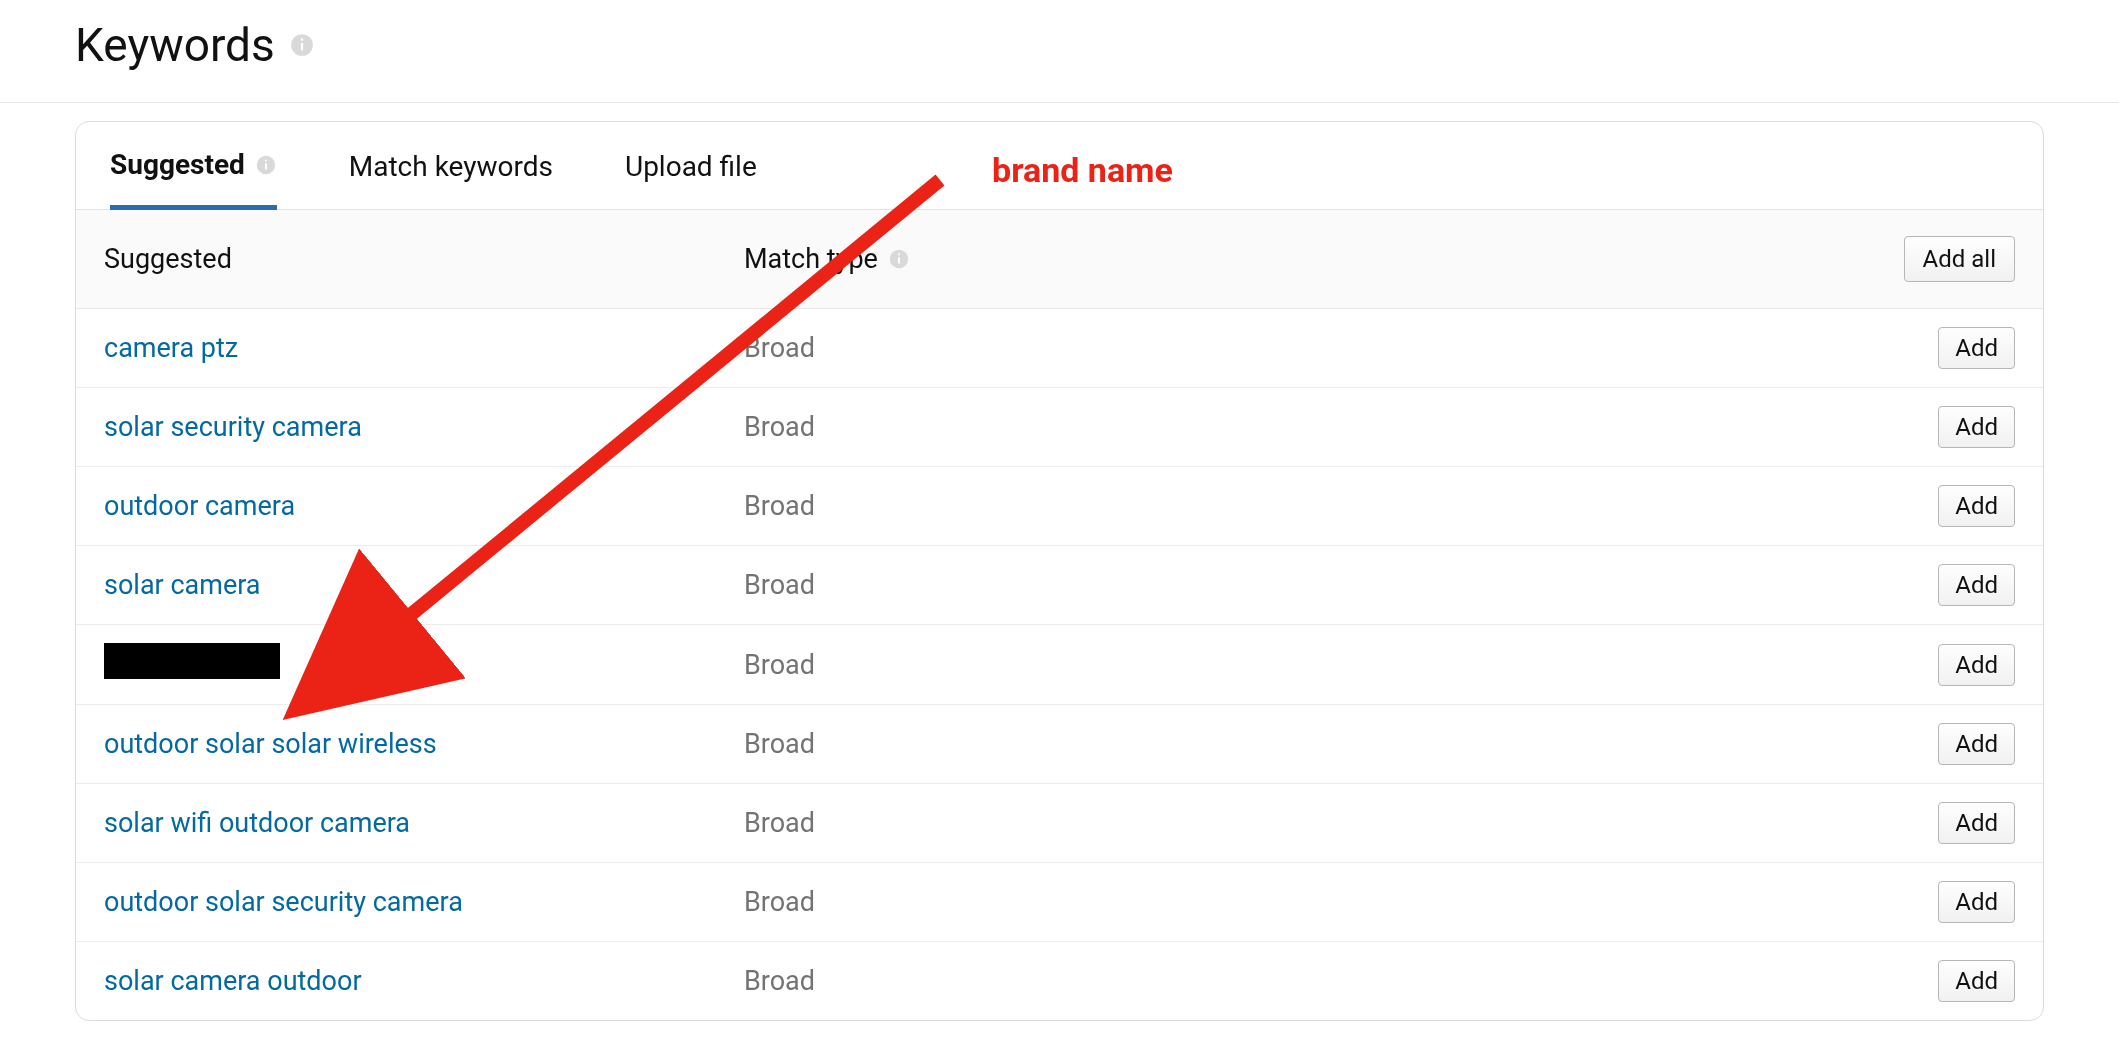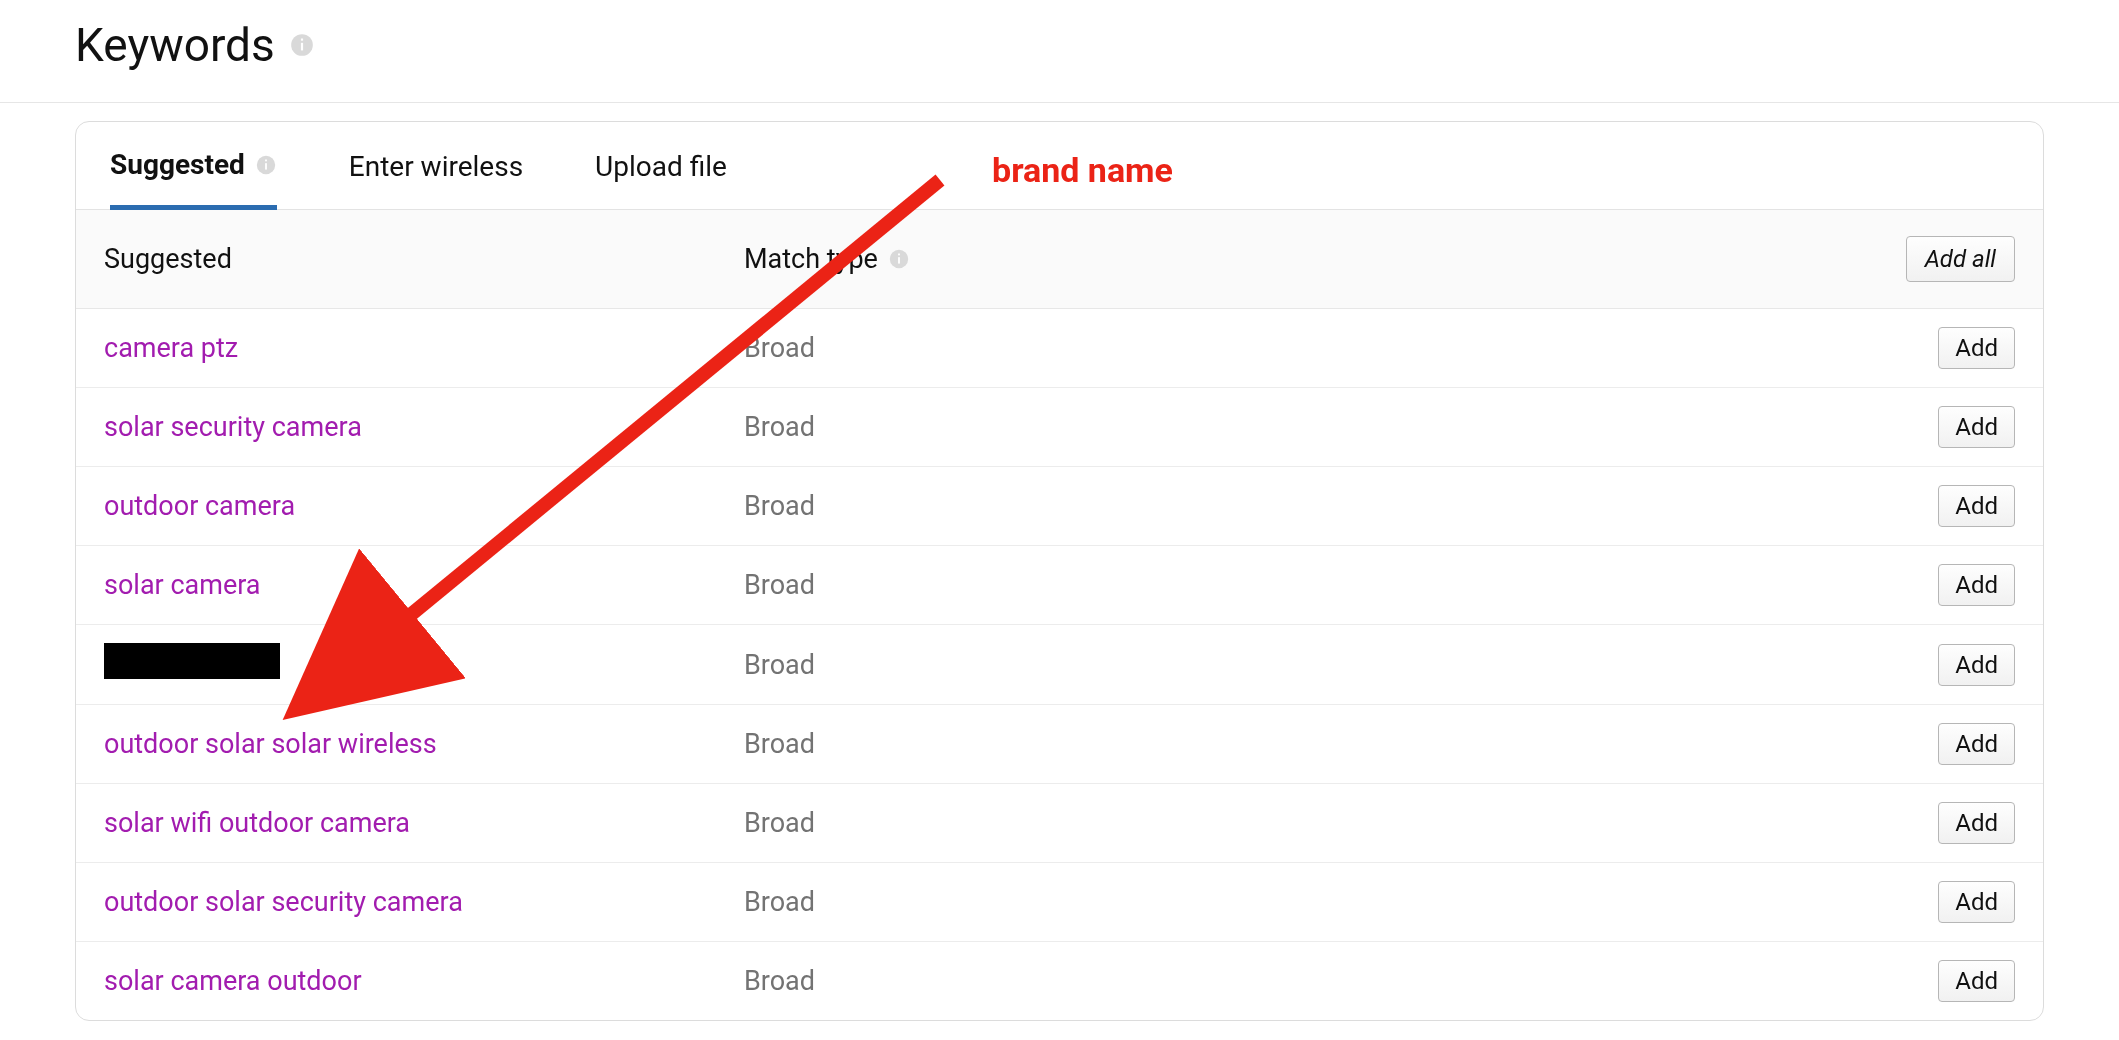--- a/index.html
+++ b/index.html
@@ -97,34 +97,34 @@
   .btn {
     display: inline-block;
     font-size: 24px;
     color: #111;
     background: linear-gradient(#fefefe, #f1f1f1);
     border: 1px solid #b6b6b6;
     border-radius: 4px;
     padding: 6px 16px;
     cursor: pointer;
   }
-  .btn-add-all { padding: 8px 18px; font-style: italic; }
+  .btn-add-all { padding: 8px 18px; }
 
   
   .table-row {
     display: flex;
     align-items: center;
     padding: 18px 28px;
     border-bottom: 1px solid #ececec;
   }
   .table-row:last-child { border-bottom: none; }
   .kw-cell {
     width: 640px;
     font-size: 27px;
-    color: #a21caf;
+    color: #0369a1;
   }
   .match-cell {
     flex: 1;
     font-size: 27px;
     color: #737373;
   }
   .action-cell { width: 140px; text-align: right; }
 
   .redacted {
     display: inline-block;
@@ -173,21 +173,21 @@
         <span>Suggested</span>
         <span class="info-icon small">
           <svg viewBox="0 0 24 24" fill="currentColor">
               <circle cx="12" cy="12" r="10" fill="#d9d9d9"></circle>
               <rect x="11" y="10" width="2" height="7" fill="#fff"></rect>
               <rect x="11" y="6" width="2" height="2" fill="#fff"></rect>
             </svg>
         </span>
       </div>
       <div class="tab">
-        <span>Enter wireless</span>
+        <span>Match keywords</span>
       </div>
       <div class="tab">
         <span>Upload file</span>
       </div>
     </div>
 
     <div class="table-header">
       <div class="col-keyword">Suggested</div>
       <div class="col-match">
         <span>Match type</span>

